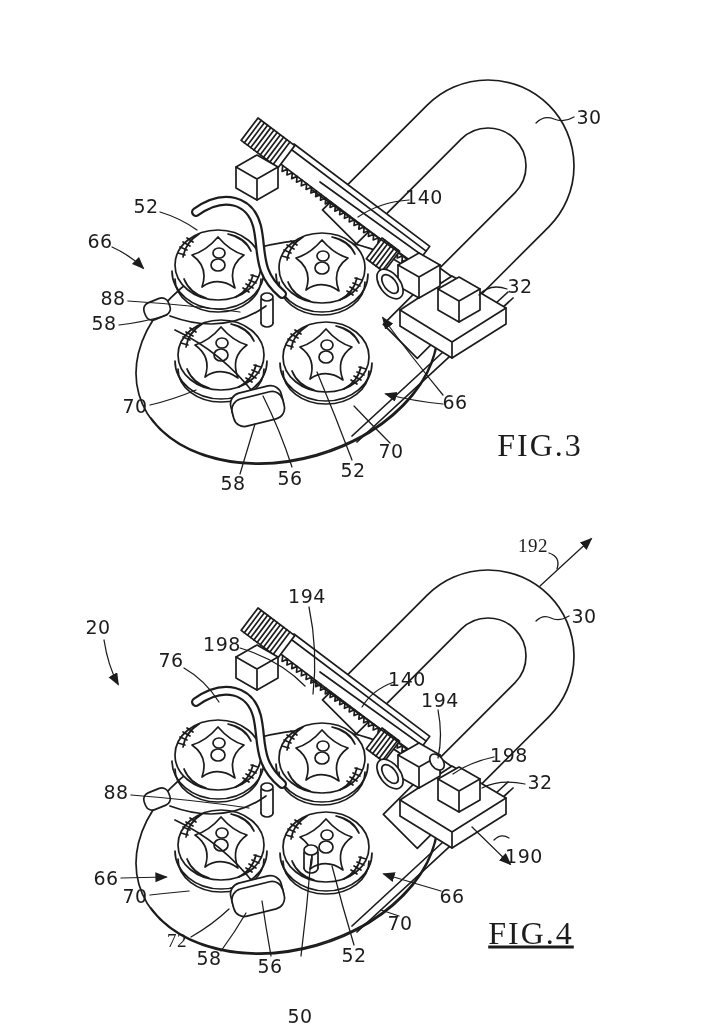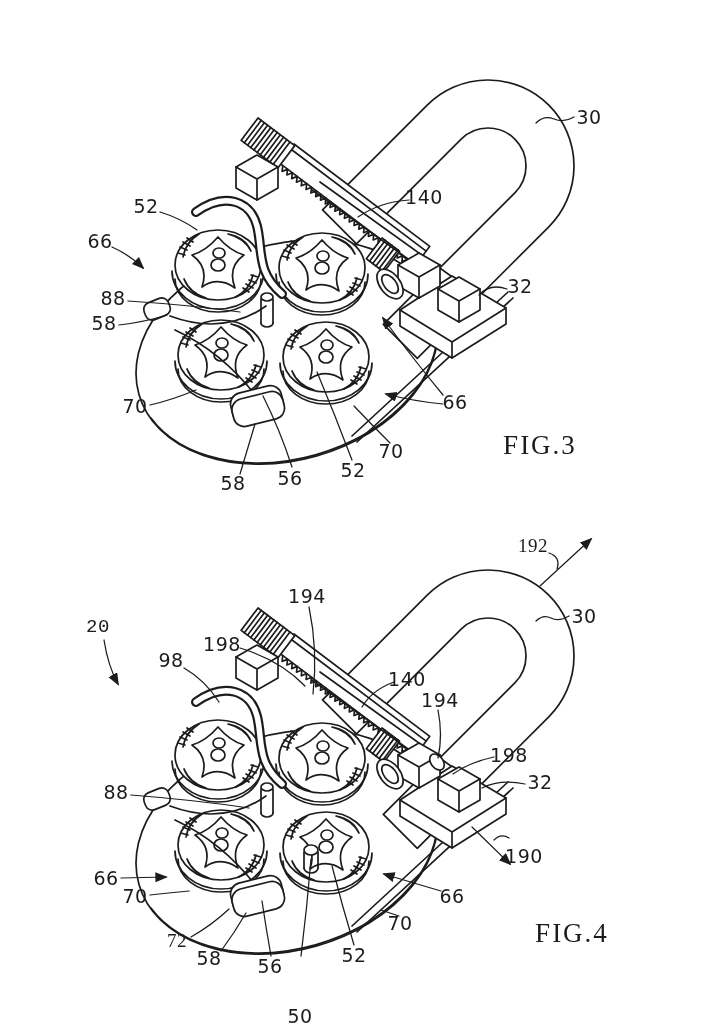--- a/index.html
+++ b/index.html
@@ -19,21 +19,21 @@
   svg .tube { stroke-width:10; }
   svg .tubein { stroke:#fff; stroke-width:5.5; }
   svg .ah { fill:var(--ink); stroke:none; }
   .labels { position:absolute; left:0; top:0; width:100%; height:100%; pointer-events:none; }
   .ref {
     position:absolute; transform:translate(-50%,-50%);
     font-size:19px; color:var(--ink); white-space:nowrap; letter-spacing:0.5px;text-align:center;
   }
   .figcap {
     position:absolute; transform:translate(-50%,-50%);
-    font-family:"Liberation Serif", serif; font-size:27px; color:var(--ink);
+    font-family:"Liberation Serif", serif; font-size:32px; color:var(--ink);
     letter-spacing:2px; white-space:nowrap;
   }
 </style>
 </head>
 <body>
 
 <div class="page">
 
   <svg class="drawing" width="708" height="1024" viewBox="0 0 708 1024">
     <defs>
@@ -194,35 +194,35 @@
       <div class="ref" style="left: 353px; top: 470px;">52</div>
       <div class="ref" style="left: 391px; top: 451px;">70</div>
       <div class="ref" style="left: 455px; top: 402px;">66</div>
       <div class="ref" style="left: 424px; top: 197px;">140</div>
       <div class="ref" style="left: 589px; top: 117px;">30</div>
       <div class="ref" style="left: 520px; top: 286px;">32</div>
       <div class="ref" style="left: 533px; top: 546px; font-family: Liberation Serif, serif;">192</div>
       <div class="ref" style="left: 584px; top: 616px;">30</div>
       <div class="ref" style="left: 307px; top: 596px;">194</div>
       <div class="ref" style="left: 222px; top: 644px;">198</div>
-      <div class="ref" style="left: 171px; top: 660px;">98</div>
-      <div class="ref" style="left: 98px; top: 627px; font-family: Liberation Mono, monospace;">20</div>
+      <div class="ref" style="left: 171px; top: 660px;">76</div>
+      <div class="ref" style="left: 98px; top: 627px;">20</div>
       <div class="ref" style="left: 407px; top: 679px;">140</div>
       <div class="ref" style="left: 440px; top: 700px;">194</div>
       <div class="ref" style="left: 509px; top: 755px;">198</div>
       <div class="ref" style="left: 540px; top: 782px;">32</div>
       <div class="ref" style="left: 524px; top: 836px; margin-top: 20px;">190</div>
       <div class="ref" style="left: 116px; top: 792px;">88</div>
       <div class="ref" style="left: 106px; top: 878px;">66</div>
       <div class="ref" style="left: 135px; top: 896px;">70</div>
       <div class="ref" style="left: 177px; top: 941px; font-family: Liberation Serif, serif;">72</div>
       <div class="ref" style="left: 209px; top: 958px;">58</div>
       <div class="ref" style="left: 270px; top: 966px;">56</div>
       <div class="ref" style="left: 300px; top: 1004px; margin-top: 12px;">50</div>
       <div class="ref" style="left: 354px; top: 955px;">52</div>
       <div class="ref" style="left: 452px; top: 896px;">66</div>
       <div class="ref" style="left: 400px; top: 923px;">70</div>
     </div>
 
   <div class="figcap" style="left:540px; top:445px;">FIG.3</div>
-  <div class="figcap" style="left:572px; top:933px;">FIG.4</div>
+  <div class="figcap" style="left:531px; top:933px;text-decoration:underline;">FIG.4</div>
 
 </div>
 
 </body></html>

